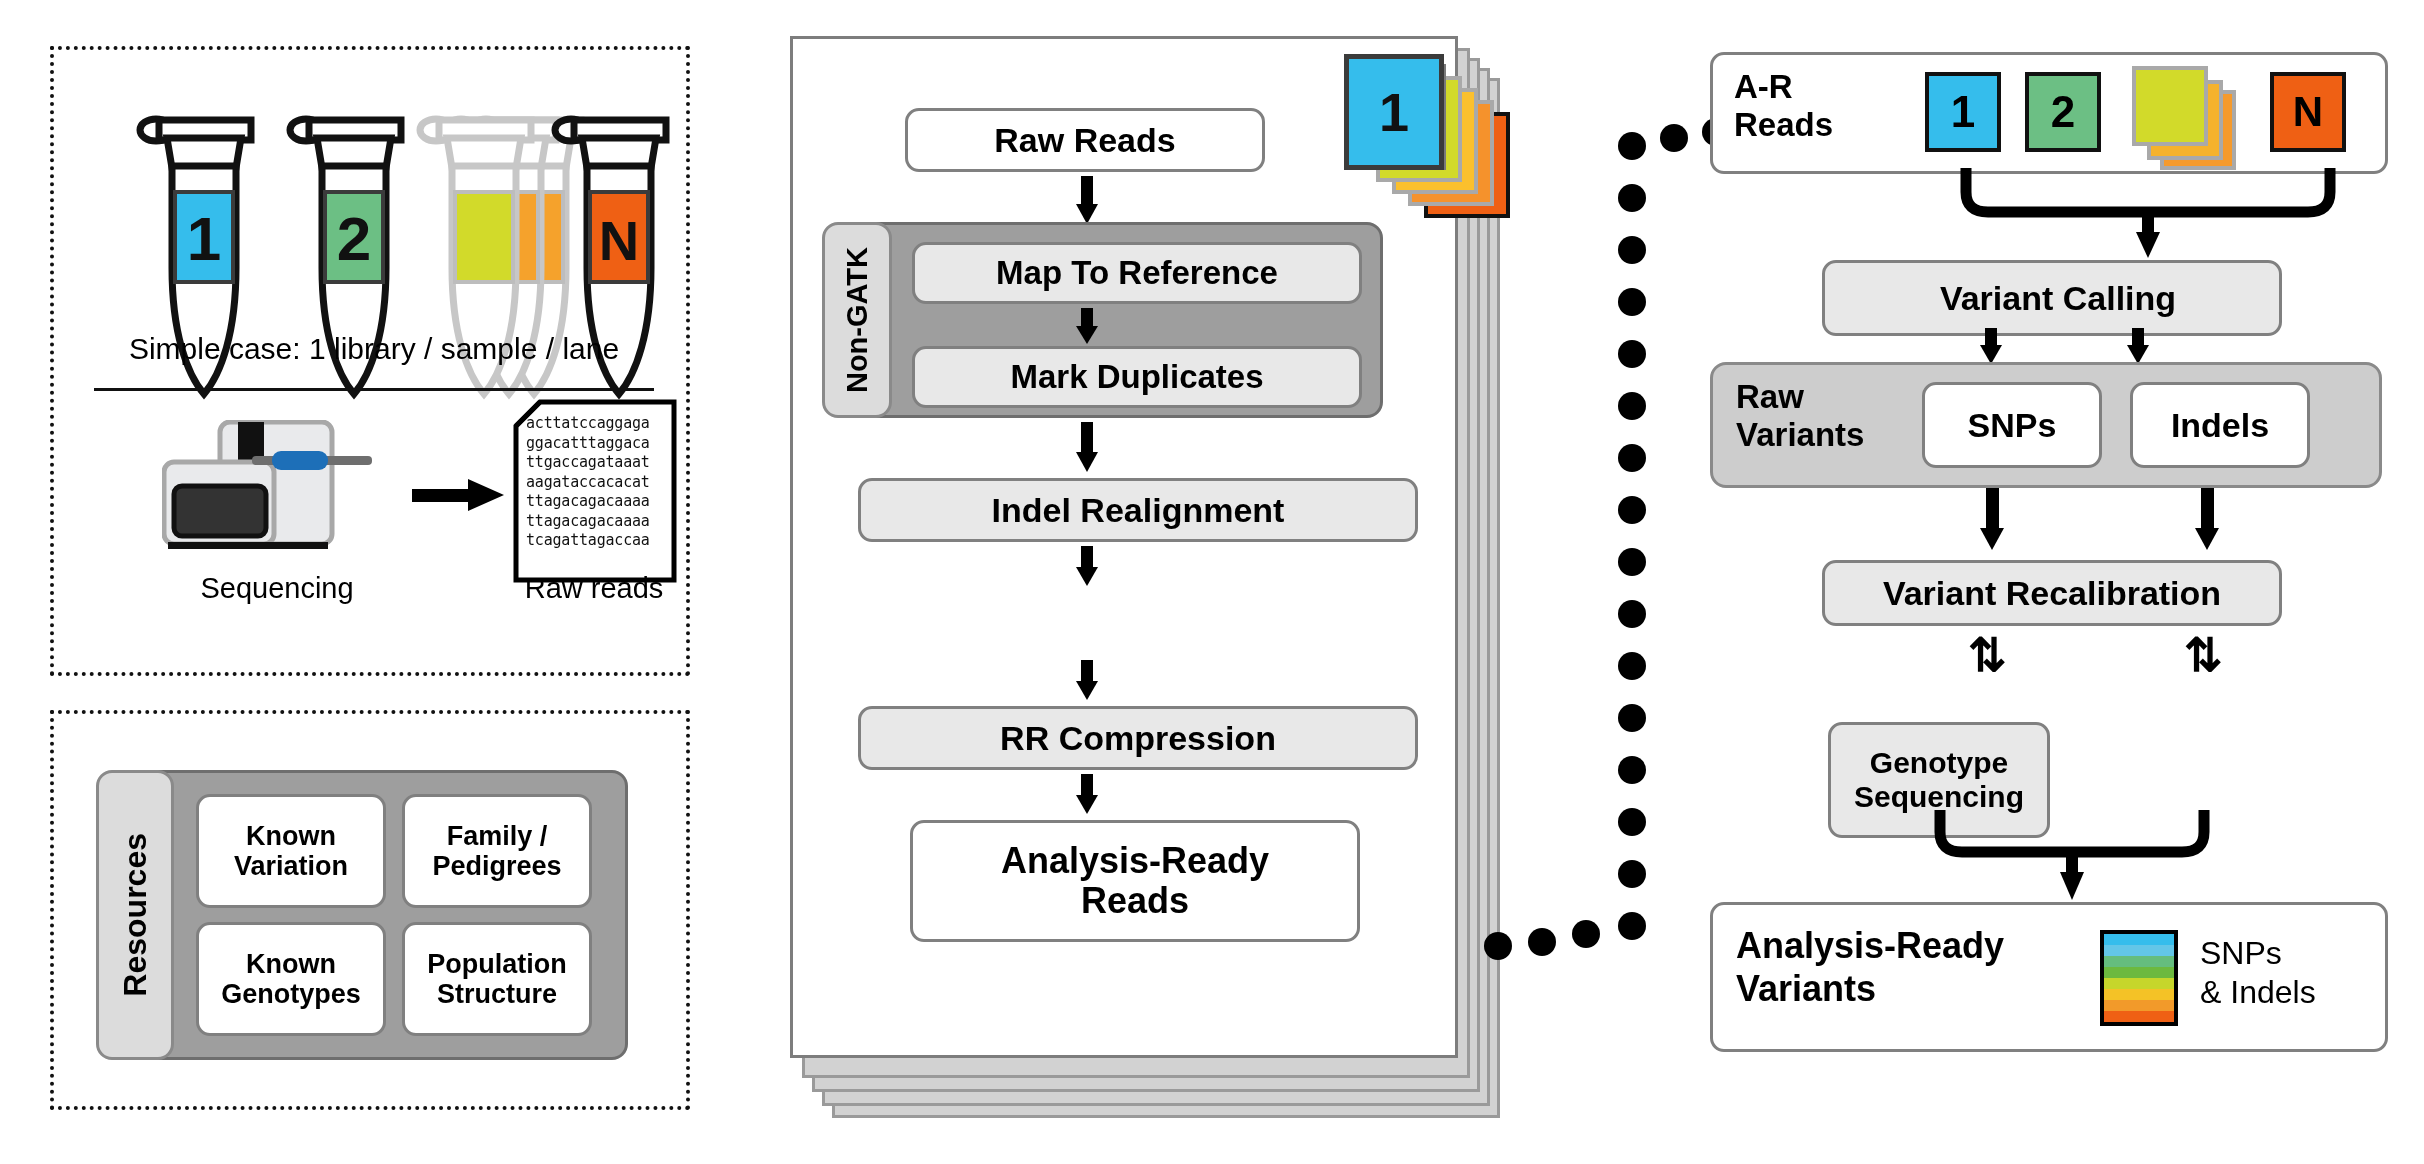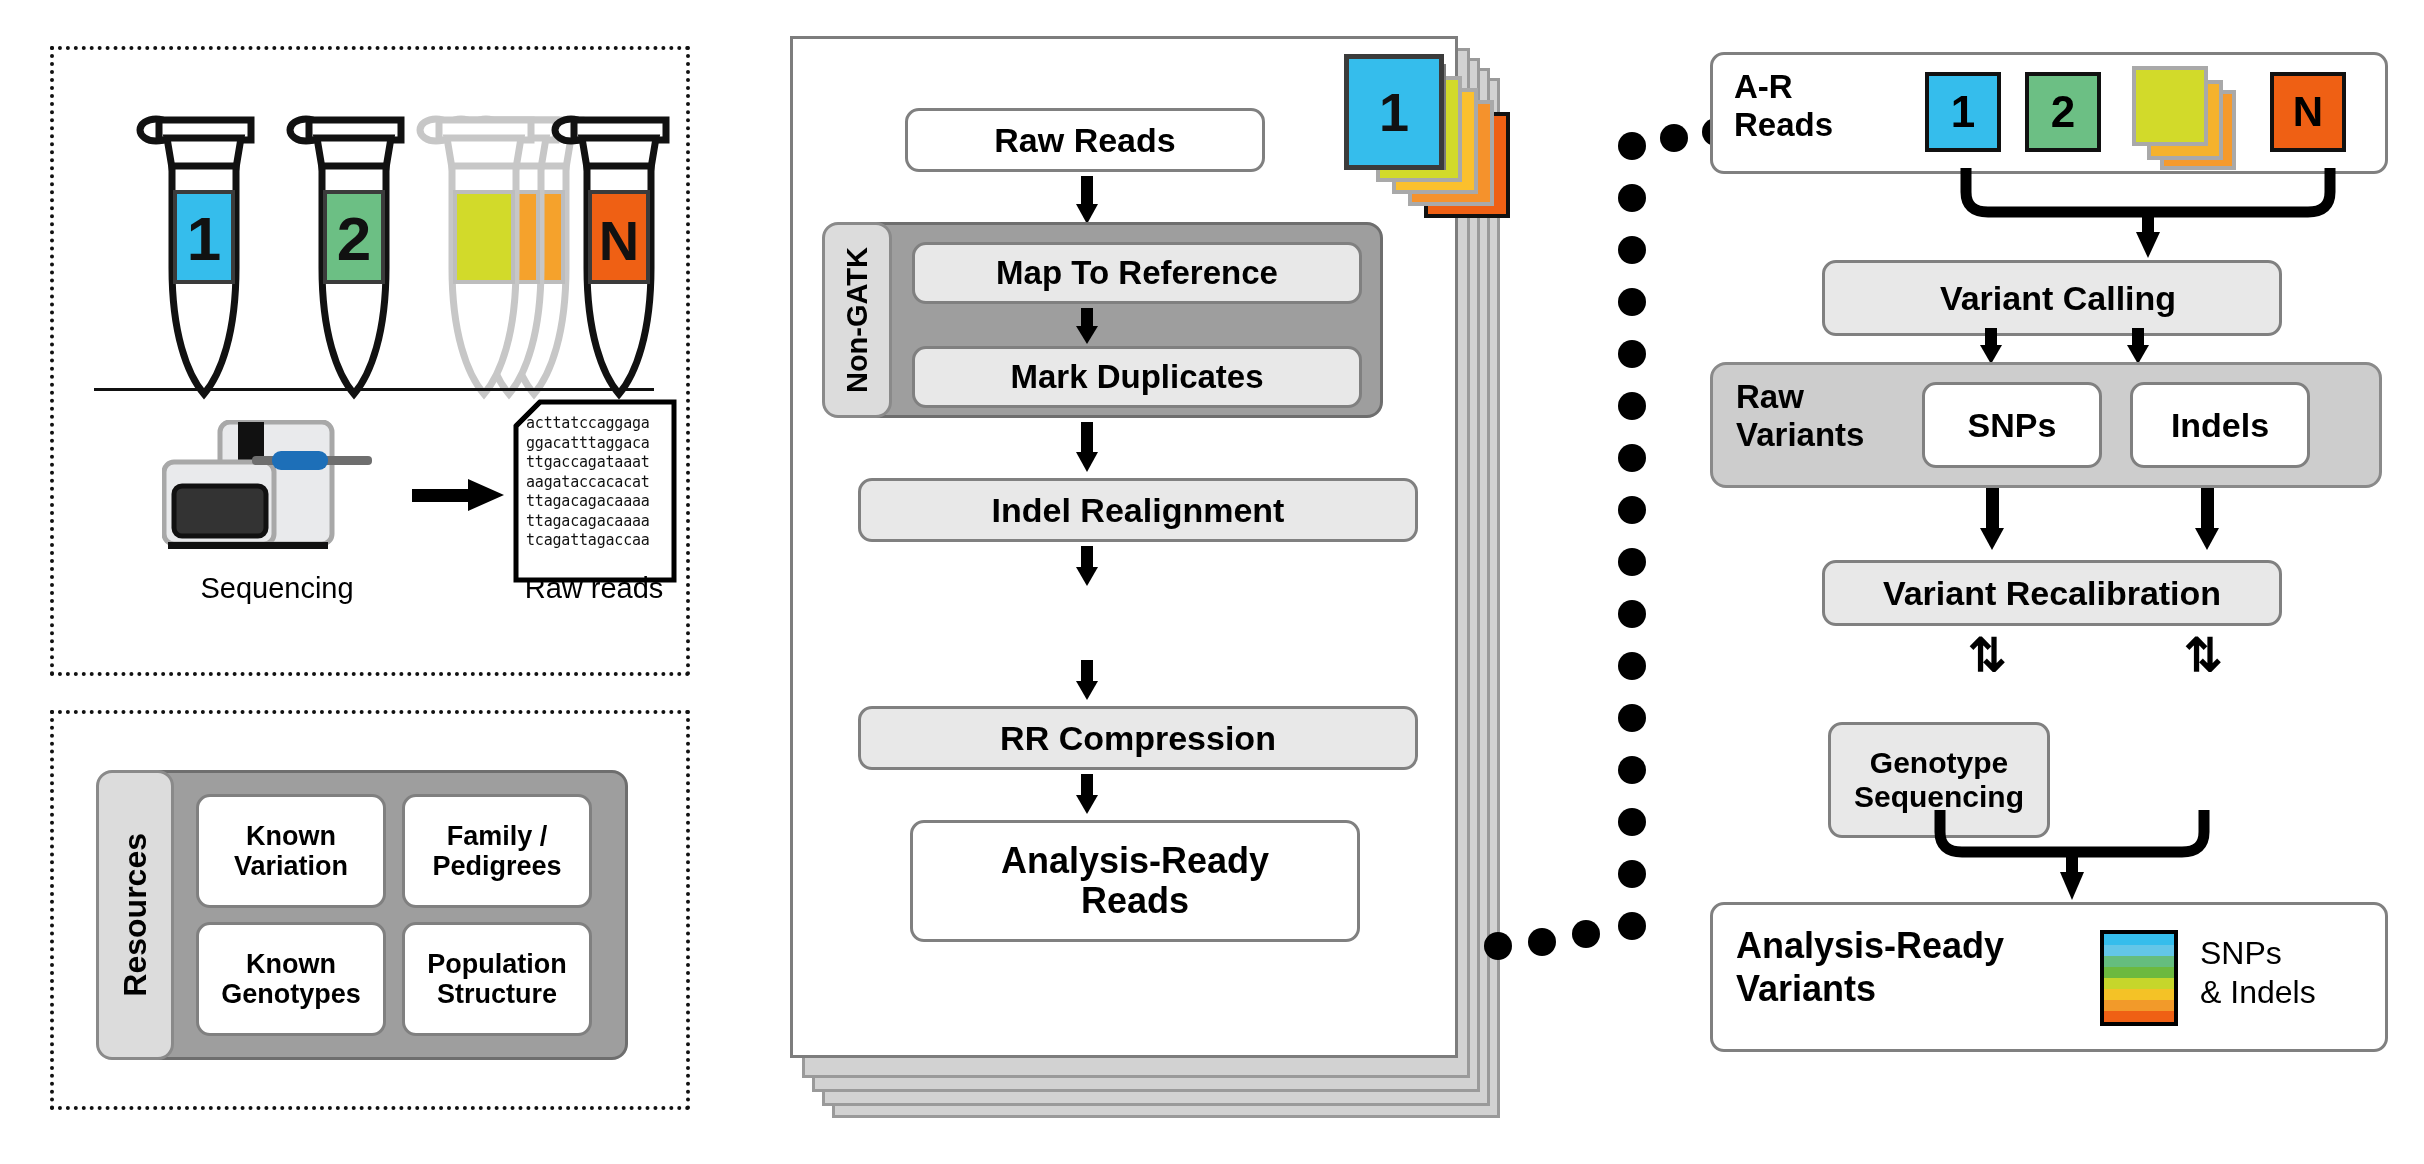--- a/index.html
+++ b/index.html
@@ -110,20 +110,21 @@
         <ellipse cx="27" cy="22" rx="16" ry="11"></ellipse>
         <path d="M30 12 H122 V32 H30 Z"></path>
         <path d="M38 30 H112 L107 60 H43 Z"></path>
         <path d="M43 58 H107 V160 C107 225 92 266 75 286 C58 266 43 225 43 160 Z"></path>
       </g>
       <rect x="46" y="84" width="58" height="90" fill="#ef6014" stroke="#3b3b3b" stroke-width="4"></rect>
       <text x="75" y="152" text-anchor="middle" font-family="Liberation Sans, sans-serif" font-size="56" font-weight="bold" fill="#111">N</text>
     </svg>
   </div>
 
+  <div class="cap" style="left:0;top:282px;width:640px;font-size:30px;">Simple case: 1 library / sample / lane</div>
 
   <div style="position:absolute;left:40px;top:338px;width:560px;height:3px;background:#111;"></div>
 
   <div style="position:absolute;left:108px;top:370px;">
     <svg width="230" height="145" viewBox="0 0 230 145">
       <rect x="58" y="2" width="112" height="122" rx="10" fill="#e9eaec" stroke="#a8a8a8" stroke-width="5"></rect>
       <rect x="76" y="2" width="26" height="122" fill="#111"></rect>
       <rect x="2" y="42" width="110" height="82" rx="10" fill="#e9eaec" stroke="#a8a8a8" stroke-width="5"></rect>
       <rect x="12" y="66" width="92" height="50" rx="8" fill="#333" stroke="#111" stroke-width="5"></rect>
       <rect x="90" y="36" width="120" height="9" rx="4" fill="#6e6e6e"></rect>

